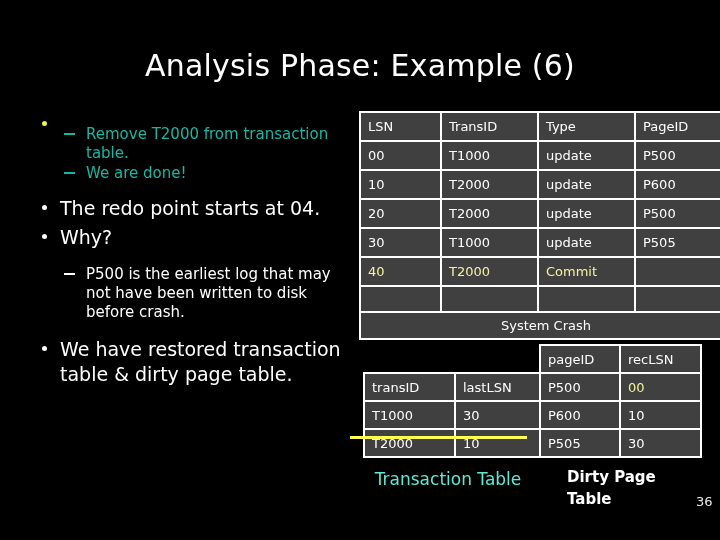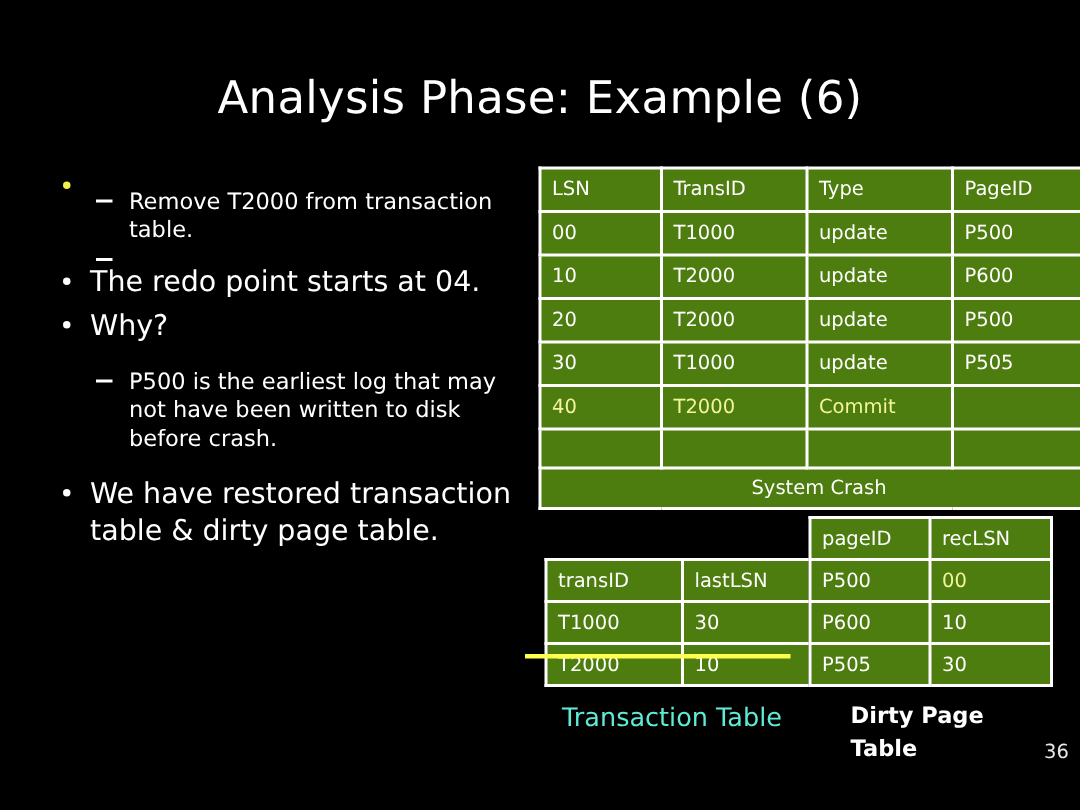--- a/index.html
+++ b/index.html
@@ -65,21 +65,21 @@
   .b2 > .dash {
     position: absolute;
     left: 36px;
     top: 8px;
     width: 11px;
     height: 2px;
     background: currentColor;
   }
 
   .c-yellow   { color: #f2f24a; }
-  .c-yellow-p { color: #ffffff; }
+  .c-yellow-p { color: #14b8a6; }
   .c-white    { color: #ffffff; }
 
   .gap-a { height: 9px; }
   .gap-b { height: 12px; }
   .gap-c { height: 11px; }
   .gap-d { height: 14px; }
 
   
   table.grid {
     position: absolute;
@@ -89,21 +89,21 @@
   }
   table.grid td, table.grid th {
     border: 2px solid #ffffff;
     color: #ffffff;
     font-weight: normal;
     text-align: left;
     vertical-align: middle;
     padding: 0 0 0 7px;
     font-size: 13px;
     line-height: 15px;
-    background: #4d7c0f;
+    background: #404040;
   }
 
   
   #log-table {
     left: 359px;
     top: 111px;
     width: 336px;
   }
   #log-table td, #log-table th { height: 27px; }
   #log-table .col-lsn   { width: 72px; }
@@ -196,20 +196,21 @@
 
     <div class="gap-a"></div>
 
     <div class="b2 c-yellow-p">
       <span class="dash"></span>
       <span>Remove T2000 from transaction table.</span>
     </div>
 
     <div class="b2 c-yellow-p">
       <span class="dash"></span>
+      <span>We are done!</span>
     </div>
 
     <div class="gap-b"></div>
 
     <div class="b1 c-white">
       <span class="dot"></span>
       <span>The redo point starts at 04.</span>
     </div>
 
     <div class="b1 c-white">

